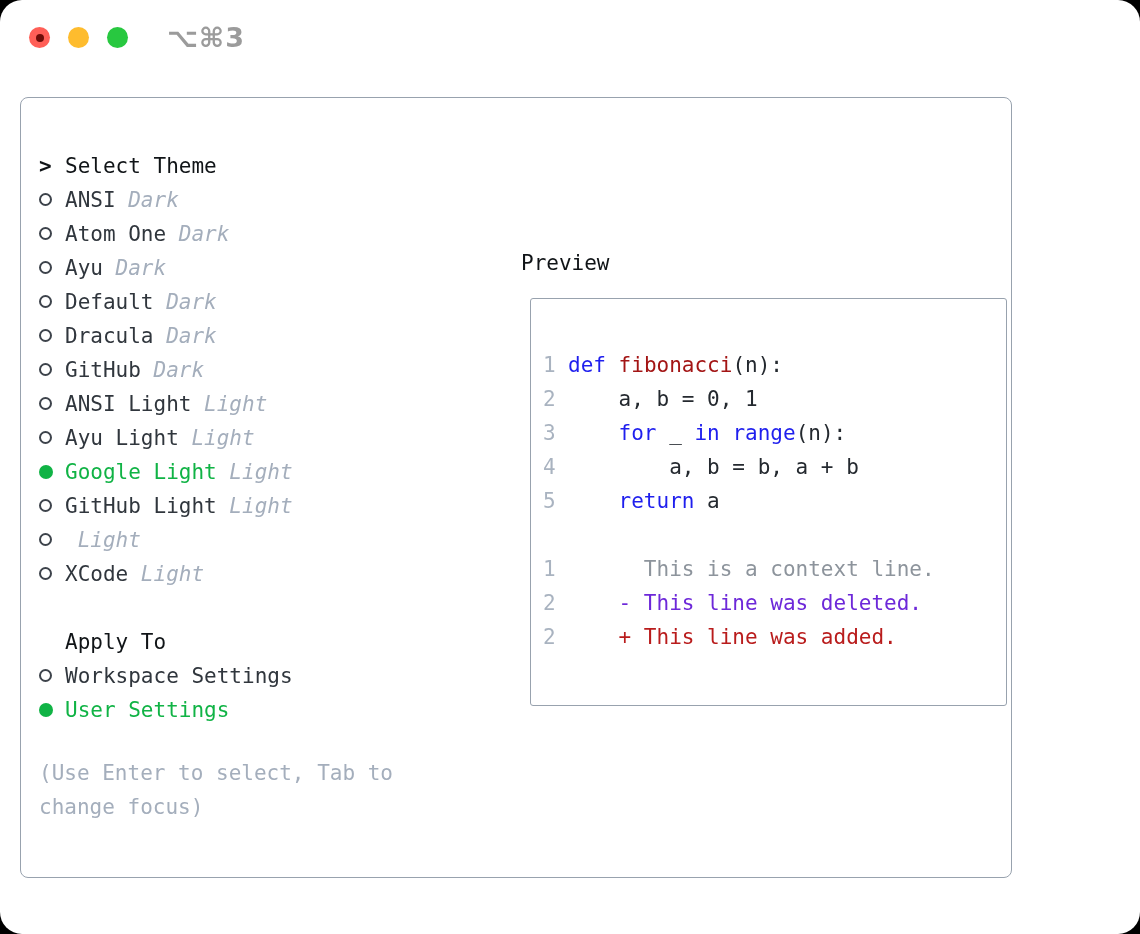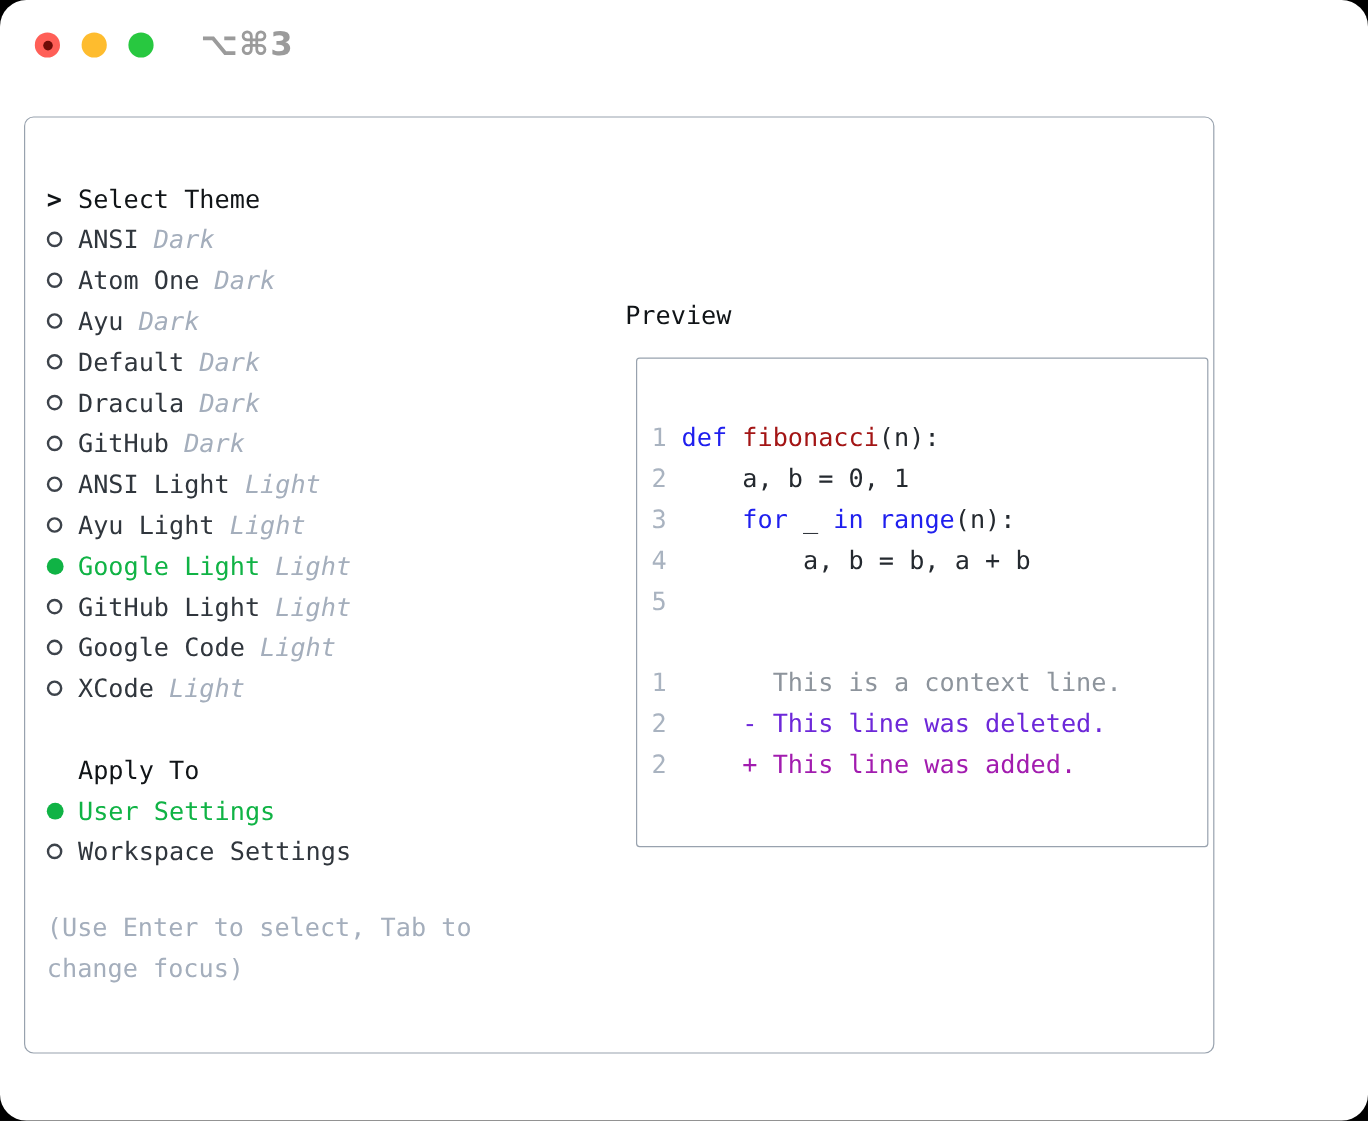--- a/index.html
+++ b/index.html
@@ -34,21 +34,21 @@
   
   .preview-h{position:absolute;left:500px;top:148px;height:34px;line-height:34px;font-size:21px;font-weight:normal;color:#101417;}
   .preview-box{position:absolute;left:509px;top:200px;width:477px;height:408px;border:1.5px solid #98a2ae;border-radius:3px;box-sizing:border-box;padding:49px 0 0 12px;overflow:hidden;}
   .code-row{display:flex;height:34px;line-height:34px;font-size:21px;white-space:pre;}
   .gutter{width:25px;flex:0 0 25px;color:#a9b3c0;}
   .kw{color:#1f1fee;}
   .fn{color:#a31515;}
   .pl{color:#24292f;}
   .ctx{color:#8d949c;}
   .del{color:#6d28d9;}
-  .add{color:#a21caf;}
+  .add{color:#b91c1c;}
 </style>
 </head>
 <body>
 
 <div class="stage">
   <div class="window">
 
     <div class="traffic">
       <div class="tl-dot tl-close"></div>
       <div class="tl-dot tl-min"></div>
@@ -99,41 +99,41 @@
 
   <div class="row theme-item selected">
     <span class="marker"><span class="circle filled"></span></span><span class="name">Google Light</span><span class="tag">Light</span>
   </div>
 
   <div class="row theme-item">
     <span class="marker"><span class="circle"></span></span><span class="name">GitHub Light</span><span class="tag">Light</span>
   </div>
 
   <div class="row theme-item">
-    <span class="marker"><span class="circle"></span></span><span class="name">Google Code</span><span class="tag">Light</span>
+    <span class="marker"><span class="circle"></span></span><span class="tag">Light</span>
   </div>
 
   <div class="row theme-item">
     <span class="marker"><span class="circle"></span></span><span class="name">XCode</span><span class="tag">Light</span>
   </div>
 </div>
 
         <div class="spacer"></div>
 
         <div class="row">
           <span class="marker"></span><span class="hdr">Apply To</span>
         </div>
 
         <div id="apply-list">
+  <div class="row apply-item">
+    <span class="marker"><span class="circle"></span></span><span class="name">Workspace Settings</span>
+  </div>
+
   <div class="row apply-item selected">
     <span class="marker"><span class="circle filled"></span></span><span class="name">User Settings</span>
-  </div>
-
-  <div class="row apply-item">
-    <span class="marker"><span class="circle"></span></span><span class="name">Workspace Settings</span>
   </div>
 </div>
 
         <div class="hint"><span>(Use Enter to select, Tab to</span><br><span>change focus)</span></div>
       </div>
 
       <div class="preview-h">Preview</div>
 
       <div class="preview-box" id="preview-box">
   <div class="code-row">
@@ -146,21 +146,21 @@
 
   <div class="code-row">
     <span class="gutter">3</span><span class="code"><span class="pl">    </span><span class="kw">for</span><span class="pl"> _ </span><span class="kw">in</span><span class="pl"> </span><span class="kw">range</span><span class="pl">(n):</span></span>
   </div>
 
   <div class="code-row">
     <span class="gutter">4</span><span class="code"><span class="pl">        a, b = b, a + b</span></span>
   </div>
 
   <div class="code-row">
-    <span class="gutter">5</span>
+    <span class="gutter">5</span><span class="code"><span class="pl">    </span><span class="kw">return</span><span class="pl"> a</span></span>
   </div>
 
   <div class="code-row">
     <span class="gutter"></span><span class="code"></span>
   </div>
 
   <div class="code-row">
     <span class="gutter">1</span><span class="code"><span class="ctx">      This is a context line.</span></span>
   </div>
 

